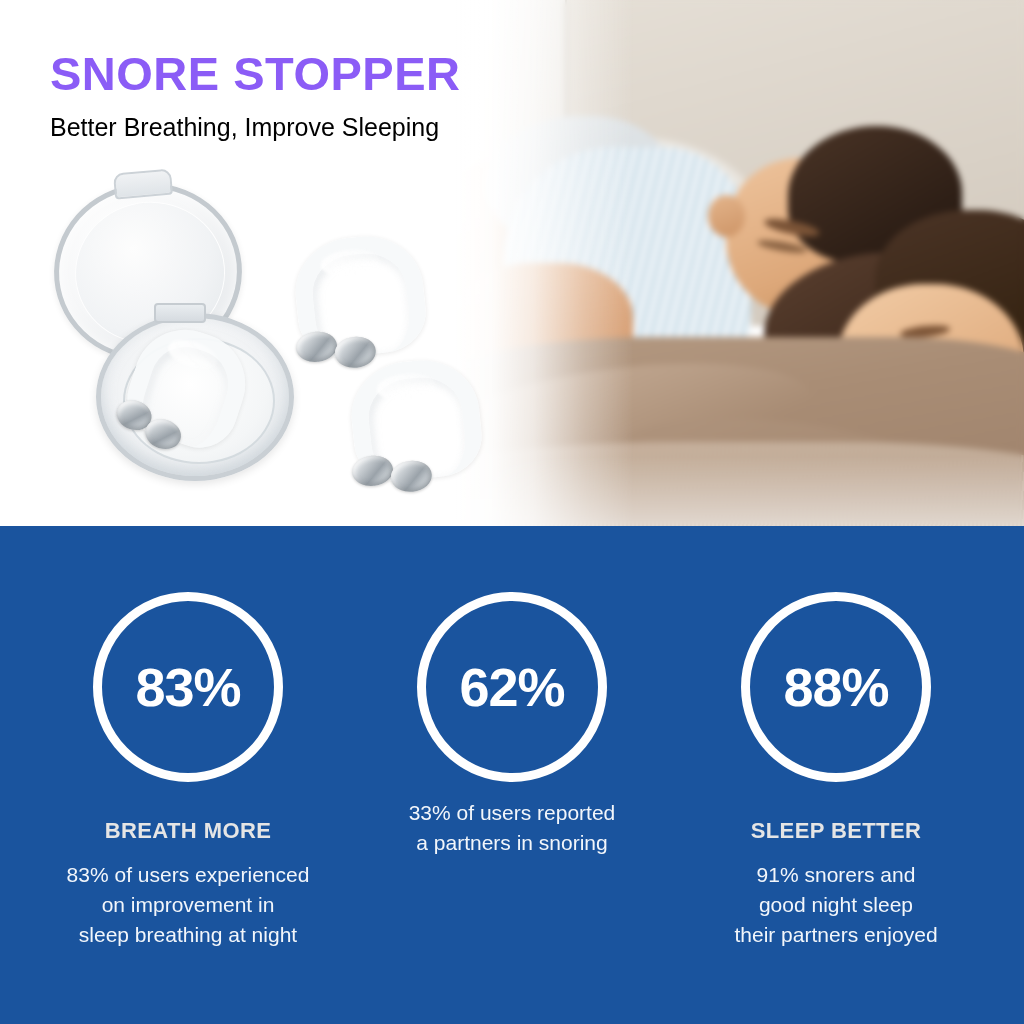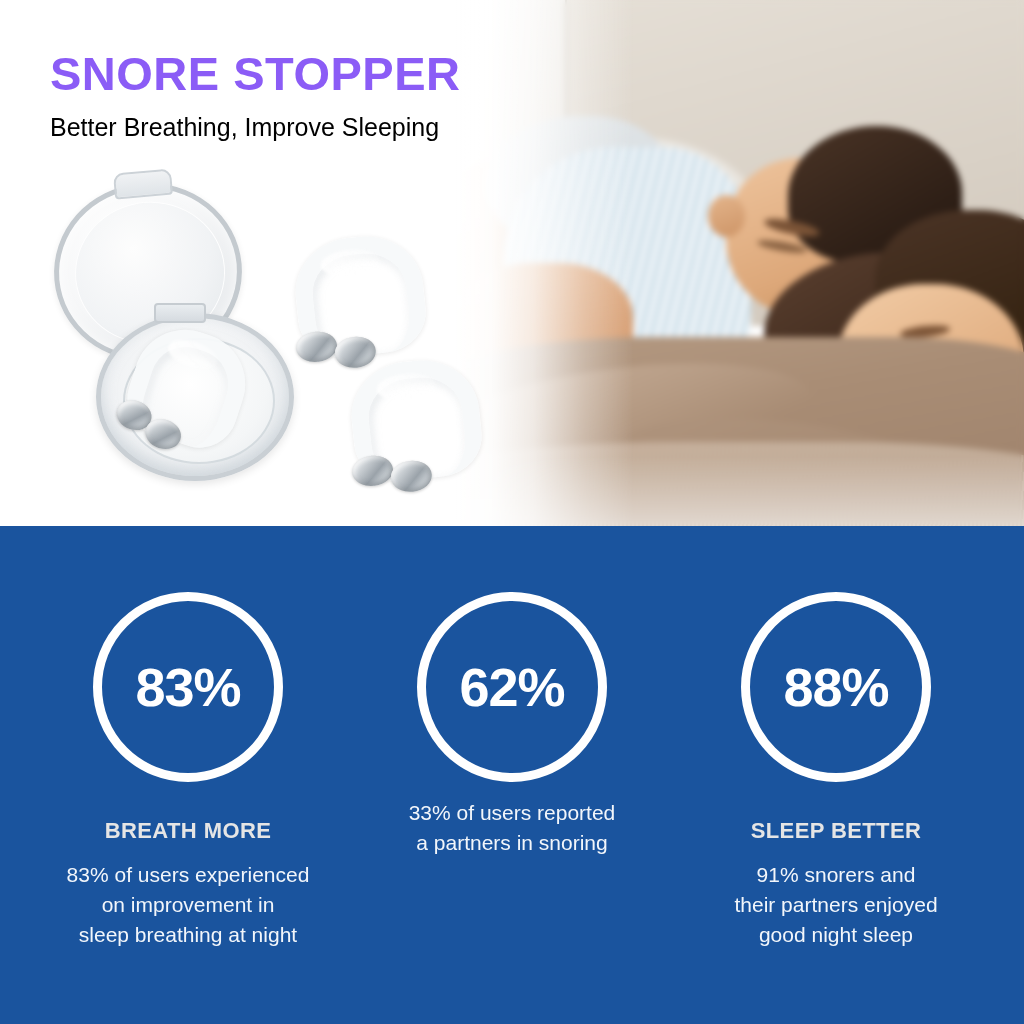--- a/index.html
+++ b/index.html
@@ -408,20 +408,20 @@
         </div>
       </div>
 
       <div class="stat">
         <div class="ring">
           <div class="ring-value">88%</div>
         </div>
         <div class="stat-title">SLEEP BETTER</div>
         <div class="stat-desc">
           <span>91% snorers and</span>
+          <span>good night sleep</span>
           <span>their partners enjoyed</span>
-          <span>good night sleep</span>
         </div>
       </div>
 
     </div>
   </div>
 </div>
 
 </body></html>

